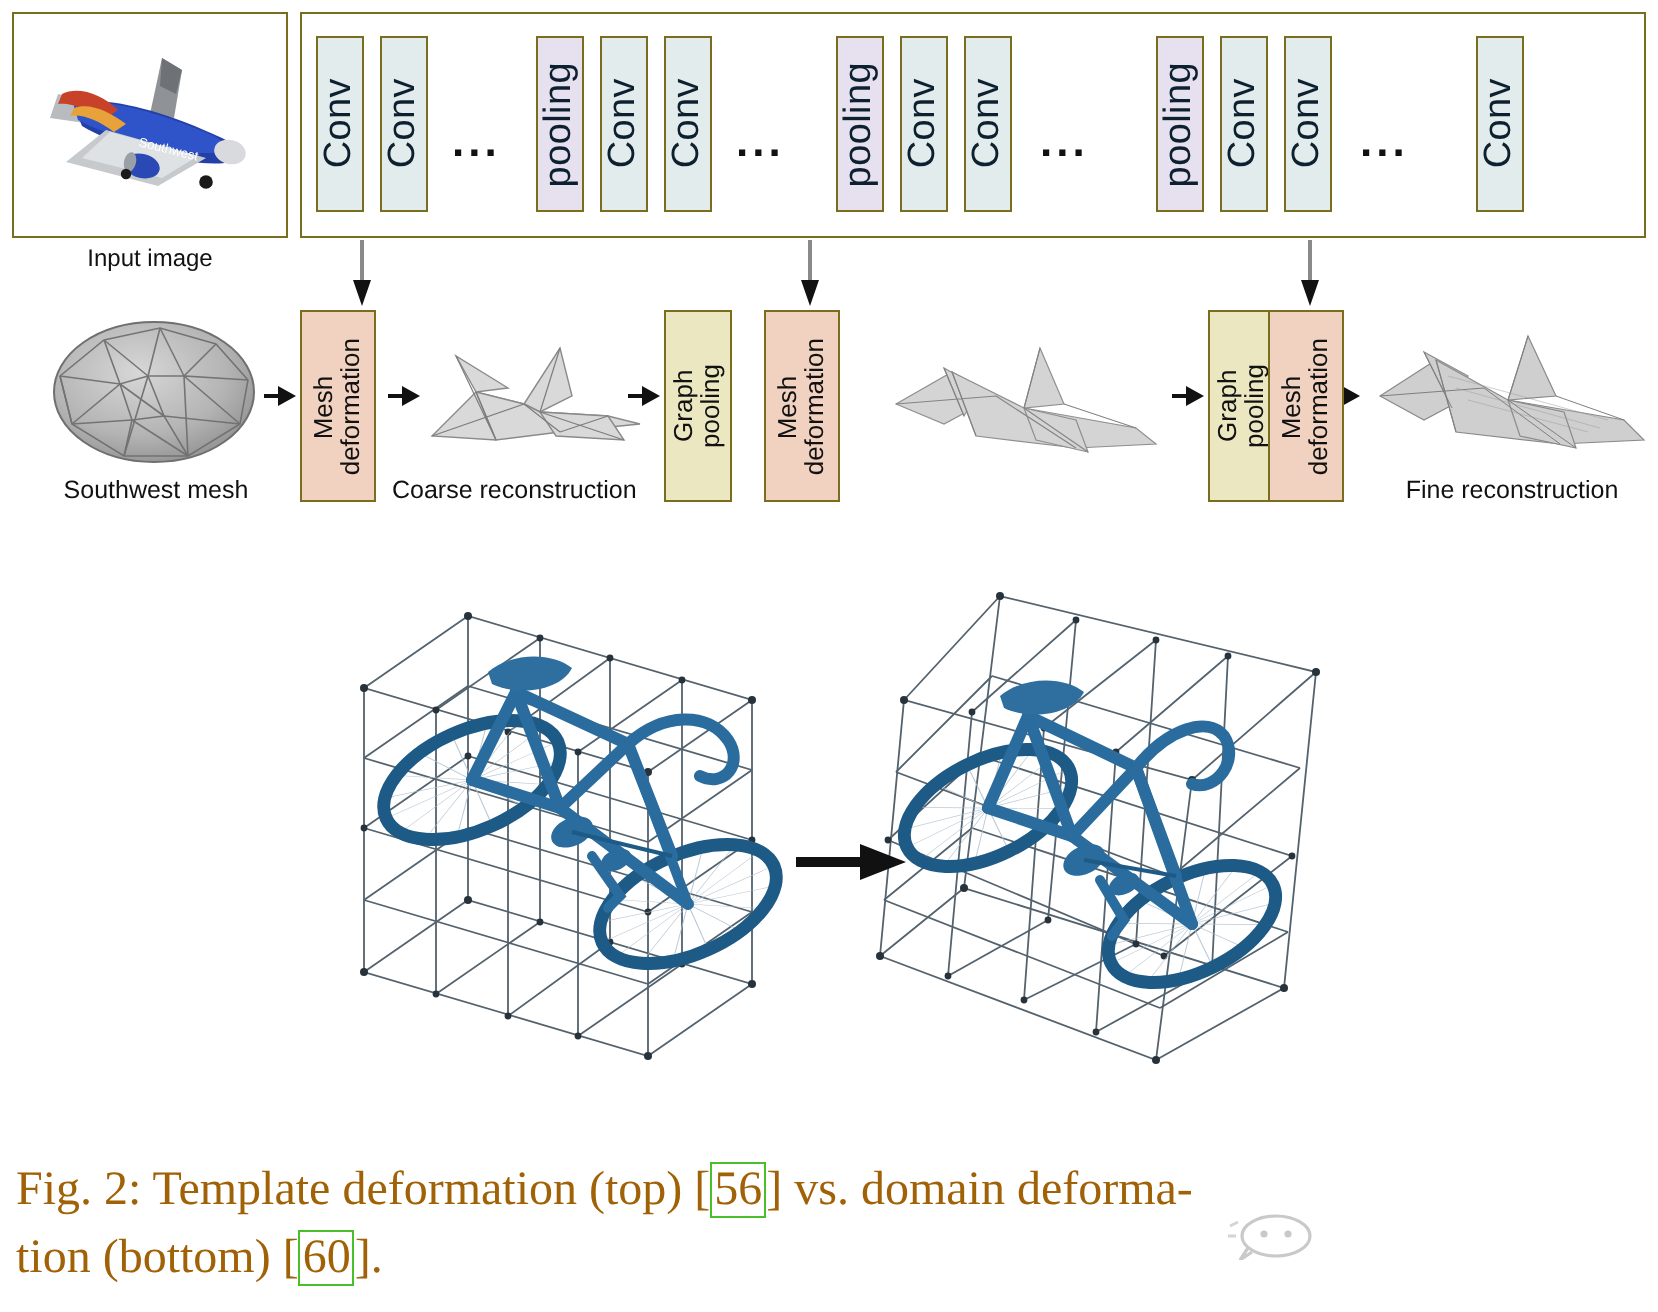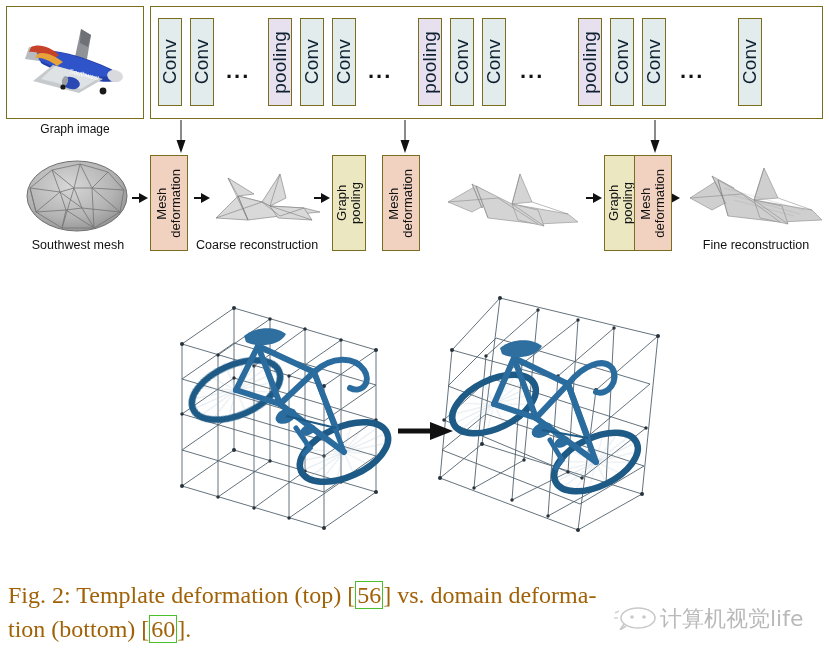--- a/index.html
+++ b/index.html
@@ -86,21 +86,21 @@
 
     <ellipse cx="64" cy="76" rx="9" ry="6" fill="#2b49b4" transform="rotate(14 64 76)"></ellipse>
     <ellipse cx="58" cy="74" rx="3" ry="5" fill="#9aa0a6" transform="rotate(14 58 74)"></ellipse>
 
     <circle cx="96" cy="84" r="3.4" fill="#1a1a1a"></circle>
     <circle cx="56" cy="80" r="2.6" fill="#1a1a1a"></circle>
 
     <text x="62" y="66" font-family="Liberation Sans, sans-serif" font-size="6.5" fill="#ffffff" transform="rotate(14 62 66)">Southwest</text>
   </svg>
 </div>
-<div class="abs" id="input-image-caption">Graph image</div>
+<div class="abs" id="input-image-caption">Input image</div>
 
 <div class="abs" id="cnn-box"></div>
 
 <div class="abs" id="cnn-layers" style="left:150px;top:6px;width:673px;height:113px;">
     <div class="layer conv" style="left: 8px;">
       <span class="vtext">Conv</span>
     </div>
     <div class="layer conv" style="left: 40px;">
       <span class="vtext">Conv</span>
     </div>
@@ -480,15 +480,14 @@
 </div>
 
 <div id="watermark">
   <svg style="position:absolute;left:0;top:2px;" width="46" height="24" viewBox="0 0 46 24">
     <ellipse cx="26" cy="12" rx="17" ry="10" fill="none" stroke="#c9c9c9" stroke-width="1.6"></ellipse>
     <path d="M14 20 L8 24 L12 18" fill="none" stroke="#c9c9c9" stroke-width="1.6"></path>
     <circle cx="20" cy="11" r="1.8" fill="#c9c9c9"></circle>
     <circle cx="32" cy="11" r="1.8" fill="#c9c9c9"></circle>
     <path d="M3 7 L7 5 M2 12 L6 12" stroke="#d4d4d4" stroke-width="1.4"></path>
   </svg>
-  <div id="wm-cn">计算机视觉life</div>
   <div id="wm-en">@51CTO博客</div>
 </div>
 
 </body></html>

